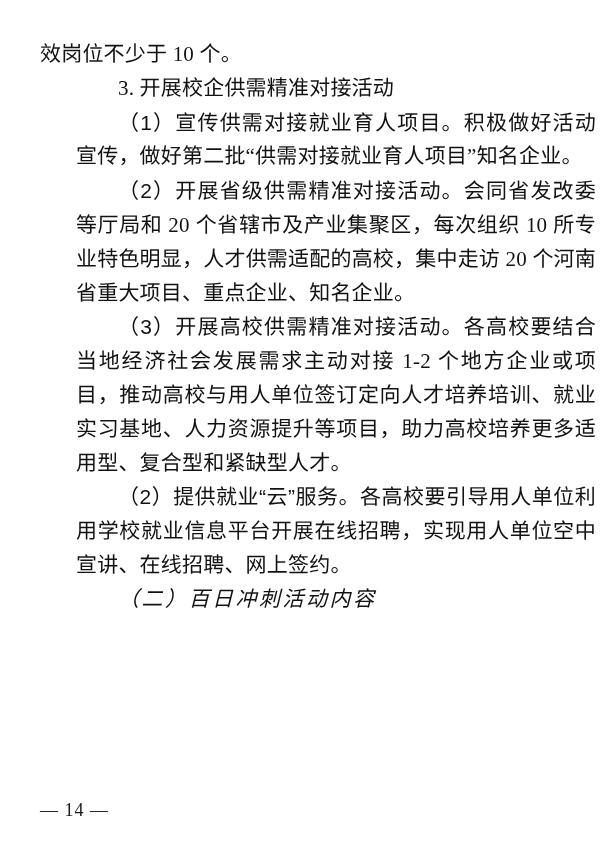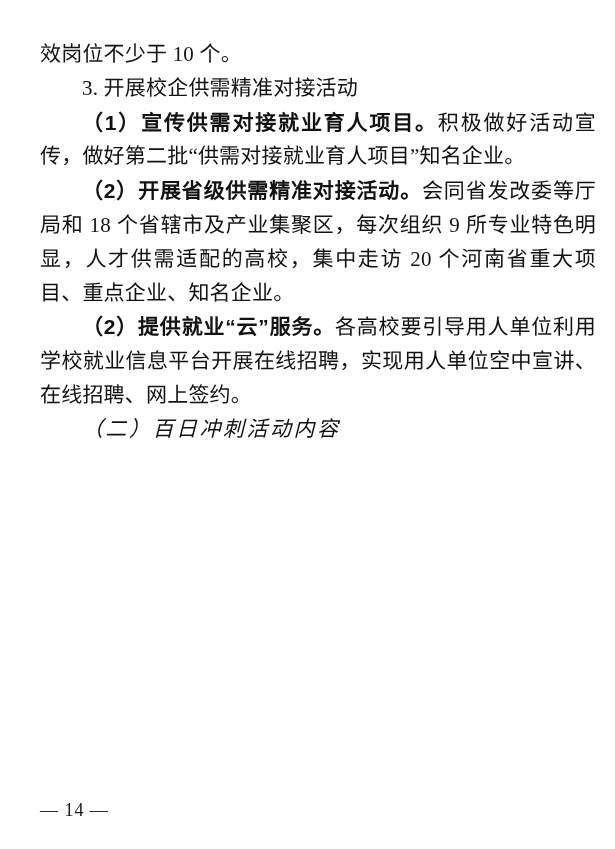--- a/index.html
+++ b/index.html
@@ -20,23 +20,24 @@
   }
   .para {
     margin: 0;
     font-size: 21px;
     line-height: 33.8px;
     text-align: justify;
     letter-spacing: 0.2px;
   }
   .indent {
     text-indent: 2em;
+    margin-left: 36px;
   }
   .lead {
-    font-weight: 700;
+    font-weight: 400;
     font-family: "Liberation Sans", "DejaVu Sans", sans-serif;
   }
   .kaiti {
     font-style: italic;
     letter-spacing: 2.5px;
   }
   .footer {
     position: absolute;
     left: 40px;
     bottom: 28px;
@@ -50,22 +51,23 @@
 <body>
 
 <div class="page">
 
   <p class="para"><span>效岗位不少于 10 个。</span></p>
 
   <p class="para indent"><span>3. 开展校企供需精准对接活动</span></p>
 
   <p class="para indent"><span class="lead">（1）宣传供需对接就业育人项目。</span><span>积极做好活动宣传，做好第二批“供需对接就业育人项目”知名企业。</span></p>
 
-  <p class="para indent"><span class="lead">（2）开展省级供需精准对接活动。</span><span>会同省发改委等厅局和 18 个省辖市及产业集聚区，每次组织 9 所专业特色明显，人才供需适配的高校，集中走访 20 个河南省重大项目、重点企业、知名企业。</span></p>
+  <p class="para indent"><span class="lead">（2）开展省级供需精准对接活动。</span><span>会同省发改委等厅局和 20 个省辖市及产业集聚区，每次组织 10 所专业特色明显，人才供需适配的高校，集中走访 20 个河南省重大项目、重点企业、知名企业。</span></p>
 
+  <p class="para indent"><span class="lead">（3）开展高校供需精准对接活动。</span><span>各高校要结合当地经济社会发展需求主动对接 1-2 个地方企业或项目，推动高校与用人单位签订定向人才培养培训、就业实习基地、人力资源提升等项目，助力高校培养更多适用型、复合型和紧缺型人才。</span></p>
 
 
 
   <p class="para indent"><span class="lead">（2）提供就业“云”服务。</span><span>各高校要引导用人单位利用学校就业信息平台开展在线招聘，实现用人单位空中宣讲、在线招聘、网上签约。</span></p>
 
   <p class="para indent kaiti"><span>（二）百日冲刺活动内容</span></p>
 
   <div class="footer">— 14 —</div>
 
 </div>

